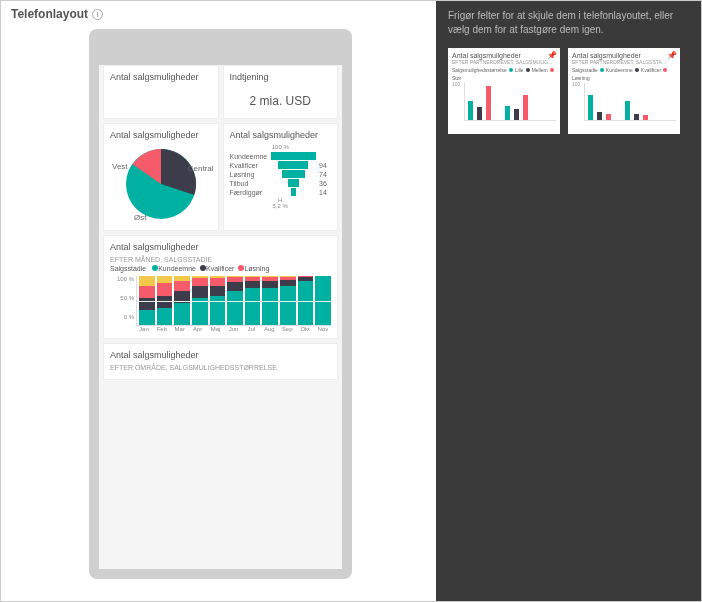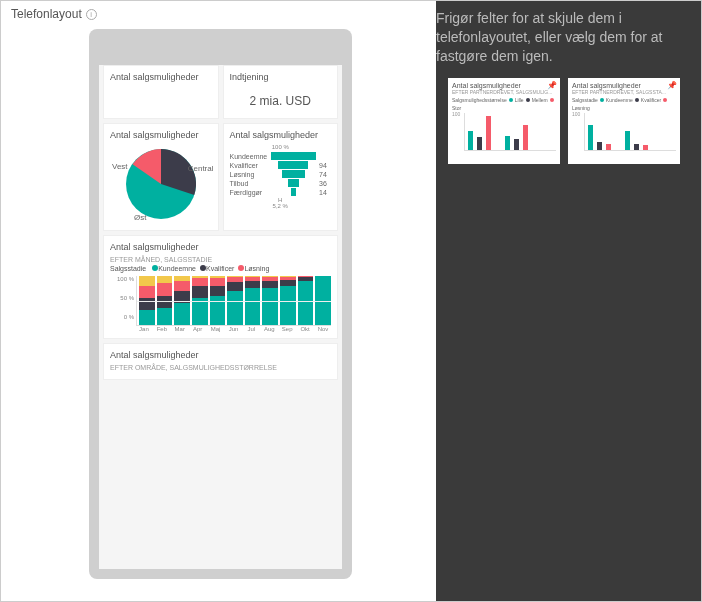--- a/index.html
+++ b/index.html
@@ -1,18 +1,18 @@
 <!DOCTYPE html>
 <html><head>
 <meta charset="utf-8">
 <style>
   * { box-sizing: border-box; margin: 0; padding: 0; font-family: "Segoe UI", Arial, sans-serif; }
   body { width: 702px; height: 602px; background: #fff; display: flex; border: 1px solid #ccc; overflow: hidden; }
   .left-pane { flex: 1; background: #fff; position: relative; overflow: hidden; }
-  .left-header { position: absolute; top: 6px; left: 10px; font-size: 12px; color: #555; display: flex; align-items: center; gap: 4px; }
+  .left-header { position: absolute; top: 6px; left: 10px; font-size: 12px; color: #555; display: flex; align-items: center; gap: 4px; font-weight: bold; }
   .info-icon { width: 11px; height: 11px; border: 1px solid #aaa; border-radius: 50%; display: inline-flex; align-items: center; justify-content: center; font-size: 8px; color: #aaa; }
   .phone-frame { position: absolute; left: 88px; top: 28px; width: 263px; height: 550px; background: #cfcfcf; border-radius: 8px; padding: 36px 10px 10px 10px; }
   .phone-screen { width: 100%; height: 100%; background: #f5f5f5; overflow: hidden; }
   .screen-title { background: #fff; padding: 12px 6px 10px 6px; text-align: center; font-size: 11px; color: #333; margin-bottom: 4px; }
   .tile-row { display: flex; gap: 4px; padding: 0 4px; margin-bottom: 4px; }
   .tile { background: #fff; flex: 1; padding: 6px; border: 1px solid #eee; }
   .tile-title { font-size: 9px; color: #555; margin-bottom: 4px; }
   .tile-sub { font-size: 7px; color: #999; text-transform: uppercase; margin-bottom: 2px; }
   .big-num { font-size: 22px; color: #555; text-align: center; padding: 8px 0 4px 0; font-weight: 300; }
   .pie-wrap { position: relative; width: 100%; height: 80px; display: flex; align-items: center; justify-content: center; }
@@ -28,21 +28,21 @@
   .stacked-wrap { position: relative; }
   .y-axis { position: absolute; left: 0; top: 0; bottom: 12px; width: 24px; display: flex; flex-direction: column; justify-content: space-between; font-size: 6px; color: #888; text-align: right; }
   .bars-area { margin-left: 26px; display: flex; align-items: flex-end; gap: 2px; height: 50px; border-left: 1px solid #ddd; border-bottom: 1px solid #ddd; padding-left: 2px; position: relative; }
   .bars-area::before { content: ""; position: absolute; left: 0; right: 0; top: 50%; border-top: 1px solid #eee; }
   .bar-col { flex: 1; display: flex; flex-direction: column; justify-content: flex-end; height: 100%; }
   .seg { width: 100%; }
   .x-labels { margin-left: 26px; display: flex; gap: 2px; }
   .x-lbl { flex: 1; font-size: 6px; color: #888; text-align: center; }
   .right-pane { width: 265px; background: #3a3a3a; color: #ddd; display: flex; flex-direction: column; }
   .right-header { background: #212121; padding: 10px 12px; display: flex; justify-content: space-between; align-items: center; font-size: 13px; color: #fff; }
-  .right-help { font-size: 14px; color: #bbb; padding: 8px 0; line-height: 1.35; }
+  .right-help { font-size: 10px; color: #bbb; padding: 8px 12px; line-height: 1.35; }
   .thumbs { display: flex; gap: 8px; padding: 4px 12px; }
   .thumb { background: #fff; width: 112px; height: 86px; padding: 4px; position: relative; }
   .thumb-title { font-size: 7px; color: #555; }
   .thumb-sub { font-size: 5px; color: #999; text-transform: uppercase; margin-bottom: 2px; }
   .thumb-legend { display: flex; gap: 2px; font-size: 5px; color: #666; flex-wrap: wrap; margin-bottom: 2px; align-items: center; }
   .t-dot { width: 4px; height: 4px; border-radius: 50%; display: inline-block; }
   .thumb-chart { display: flex; align-items: flex-end; gap: 4px; height: 38px; border-left: 1px solid #ddd; border-bottom: 1px solid #ddd; margin-left: 12px; padding-left: 3px; position: relative; }
   .thumb-y { position: absolute; left: -13px; top: -2px; font-size: 5px; color: #999; }
   .thumb-bar { width: 5px; }
   .pin-icon { position: absolute; top: 3px; right: 3px; font-size: 8px; color: #888; }

